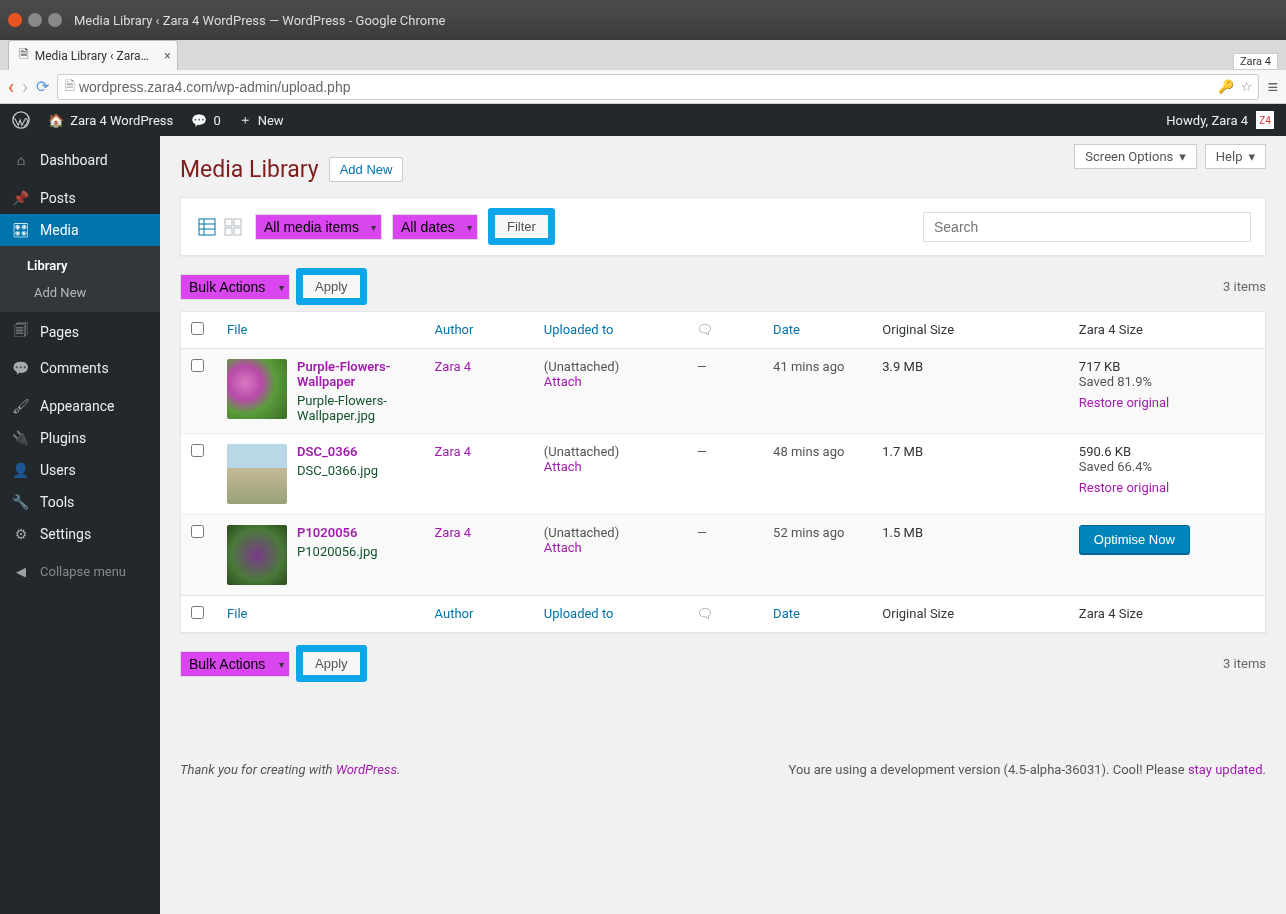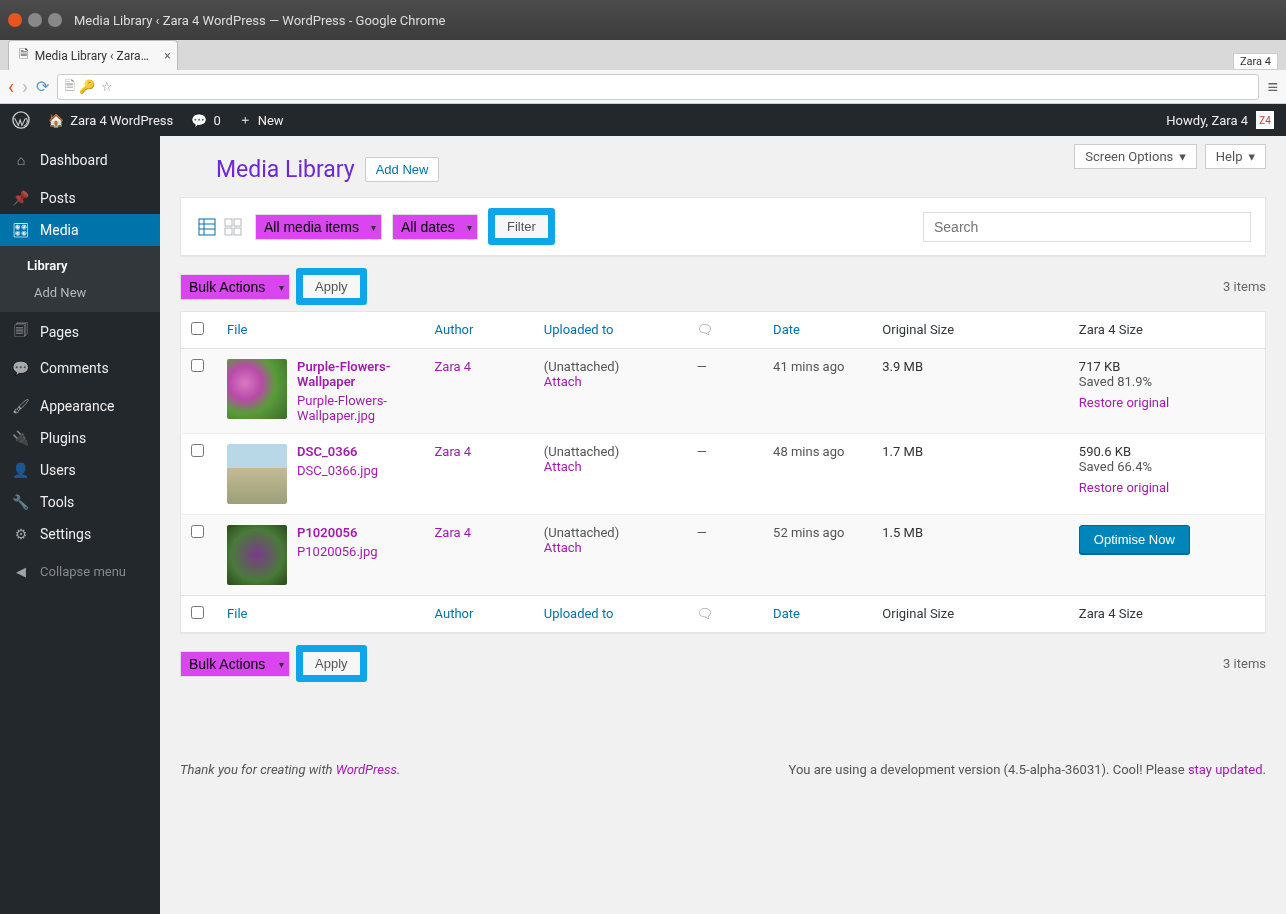--- a/index.html
+++ b/index.html
@@ -39,21 +39,21 @@
 .menu-sep { height: 6px; }
 .menu-icon { width: 18px; display: inline-flex; justify-content: center; color: rgba(240,245,250,0.6); }
 .menu-item.active .menu-icon { color: #fff; }
 .collapse-item { color: #888; font-size: 13px; }
 
 .content { flex: 1; padding: 10px 20px 40px; position: relative; }
 .top-right-btns { position: absolute; top: 8px; right: 20px; display: flex; gap: 8px; }
 .screen-btn { background: #fff; border: 1px solid #ccc; padding: 4px 10px; font-size: 13px; color: #555; cursor: pointer; display: flex; align-items: center; gap: 6px; }
 
 .page-heading { display: flex; align-items: center; gap: 10px; margin: 10px 0 14px; }
-.page-heading h1 { font-size: 23px; font-weight: 400; color: #6d28d9; margin-left: 36px; }
+.page-heading h1 { font-size: 23px; font-weight: 400; color: #7f1d1d; }
 .add-new-btn { border: 1px solid #ccc; background: #fff; color: #0073aa; padding: 4px 10px; font-size: 13px; cursor: pointer; border-radius: 2px; }
 
 .filter-bar { background: #fff; border: 1px solid #e5e5e5; padding: 10px 14px; display: flex; align-items: center; gap: 10px; box-shadow: 0 1px 1px rgba(0,0,0,0.04); }
 .view-toggle { display: flex; gap: 2px; }
 .view-btn { width: 24px; height: 24px; display: flex; align-items: center; justify-content: center; border: 1px solid transparent; cursor: pointer; }
 .view-btn.active { color: #0073aa; }
 .view-btn:not(.active) { color: #b4b9be; }
 .select-ctl { border: 1px solid #ddd; padding: 4px 22px 4px 8px; font-size: 14px; background: #d946ef; appearance: none; position: relative; }
 .select-wrap { position: relative; display: inline-block; }
 .select-wrap::after { content: "▾"; position: absolute; right: 6px; top: 50%; transform: translateY(-50%); pointer-events: none; font-size: 10px; }
@@ -76,21 +76,21 @@
 .col-upl { width: 140px; }
 .col-cmt { width: 70px; }
 .col-date { width: 100px; }
 .col-orig { width: 180px; }
 .col-zara { width: 180px; }
 .thumb { width: 60px; height: 60px; float: left; margin-right: 10px; border-radius: 2px; }
 .thumb-flower { background: radial-gradient(circle at 30% 40%, #d979c2 0%, #b84aa9 30%, #5a9c3a 55%, #3a6b28 100%); }
 .thumb-bridge { background: linear-gradient(to bottom, #b8d8e8 0%, #b8d8e8 40%, #c4bb96 40%, #9aa077 100%); }
 .thumb-flower2 { background: radial-gradient(circle at 50% 50%, #7a3a8a 0%, #4a7a3a 60%, #2a4a1a 100%); }
 .file-title { display: block; color: #0073aa; font-weight: 600; margin-bottom: 4px; }
-.file-name { color: #a21caf; }
+.file-name { color: #14532d; }
 .link { color: #a21caf; cursor: pointer; }
 .muted { color: #555; }
 .cmt-icon { color: #82878c; }
 .btn-primary { background: #0085ba; border: 1px solid #006799; color: #fff; padding: 6px 14px; border-radius: 3px; cursor: pointer; font-size: 13px; box-shadow: 0 1px 0 #006799; }
 
 .footer { margin-top: 80px; display: flex; font-size: 13px; color: #555; }
 .footer .right { margin-left: auto; }
 .footer .link-i { font-style: italic; }
 svg { display: block; }
 </style>
@@ -112,20 +112,21 @@
   </div>
   <span class="ext-badge">Zara 4</span>
 </div>
 
 <div class="browser-toolbar">
   <span class="nav-arrow">‹</span>
   <span class="nav-arrow dim">›</span>
   <span class="reload-btn">⟳</span>
   <div class="url-bar">
     <span style="color:#888;margin-right:4px;">🗎</span>
+    <input value="wordpress.zara4.com/wp-admin/upload.php" style="">
     <div class="url-icons">
       <span>🔑</span>
       <span>☆</span>
     </div>
   </div>
   <span class="menu-btn">≡</span>
 </div>
 
 <div class="wp-adminbar">
   <div class="ab-item">

